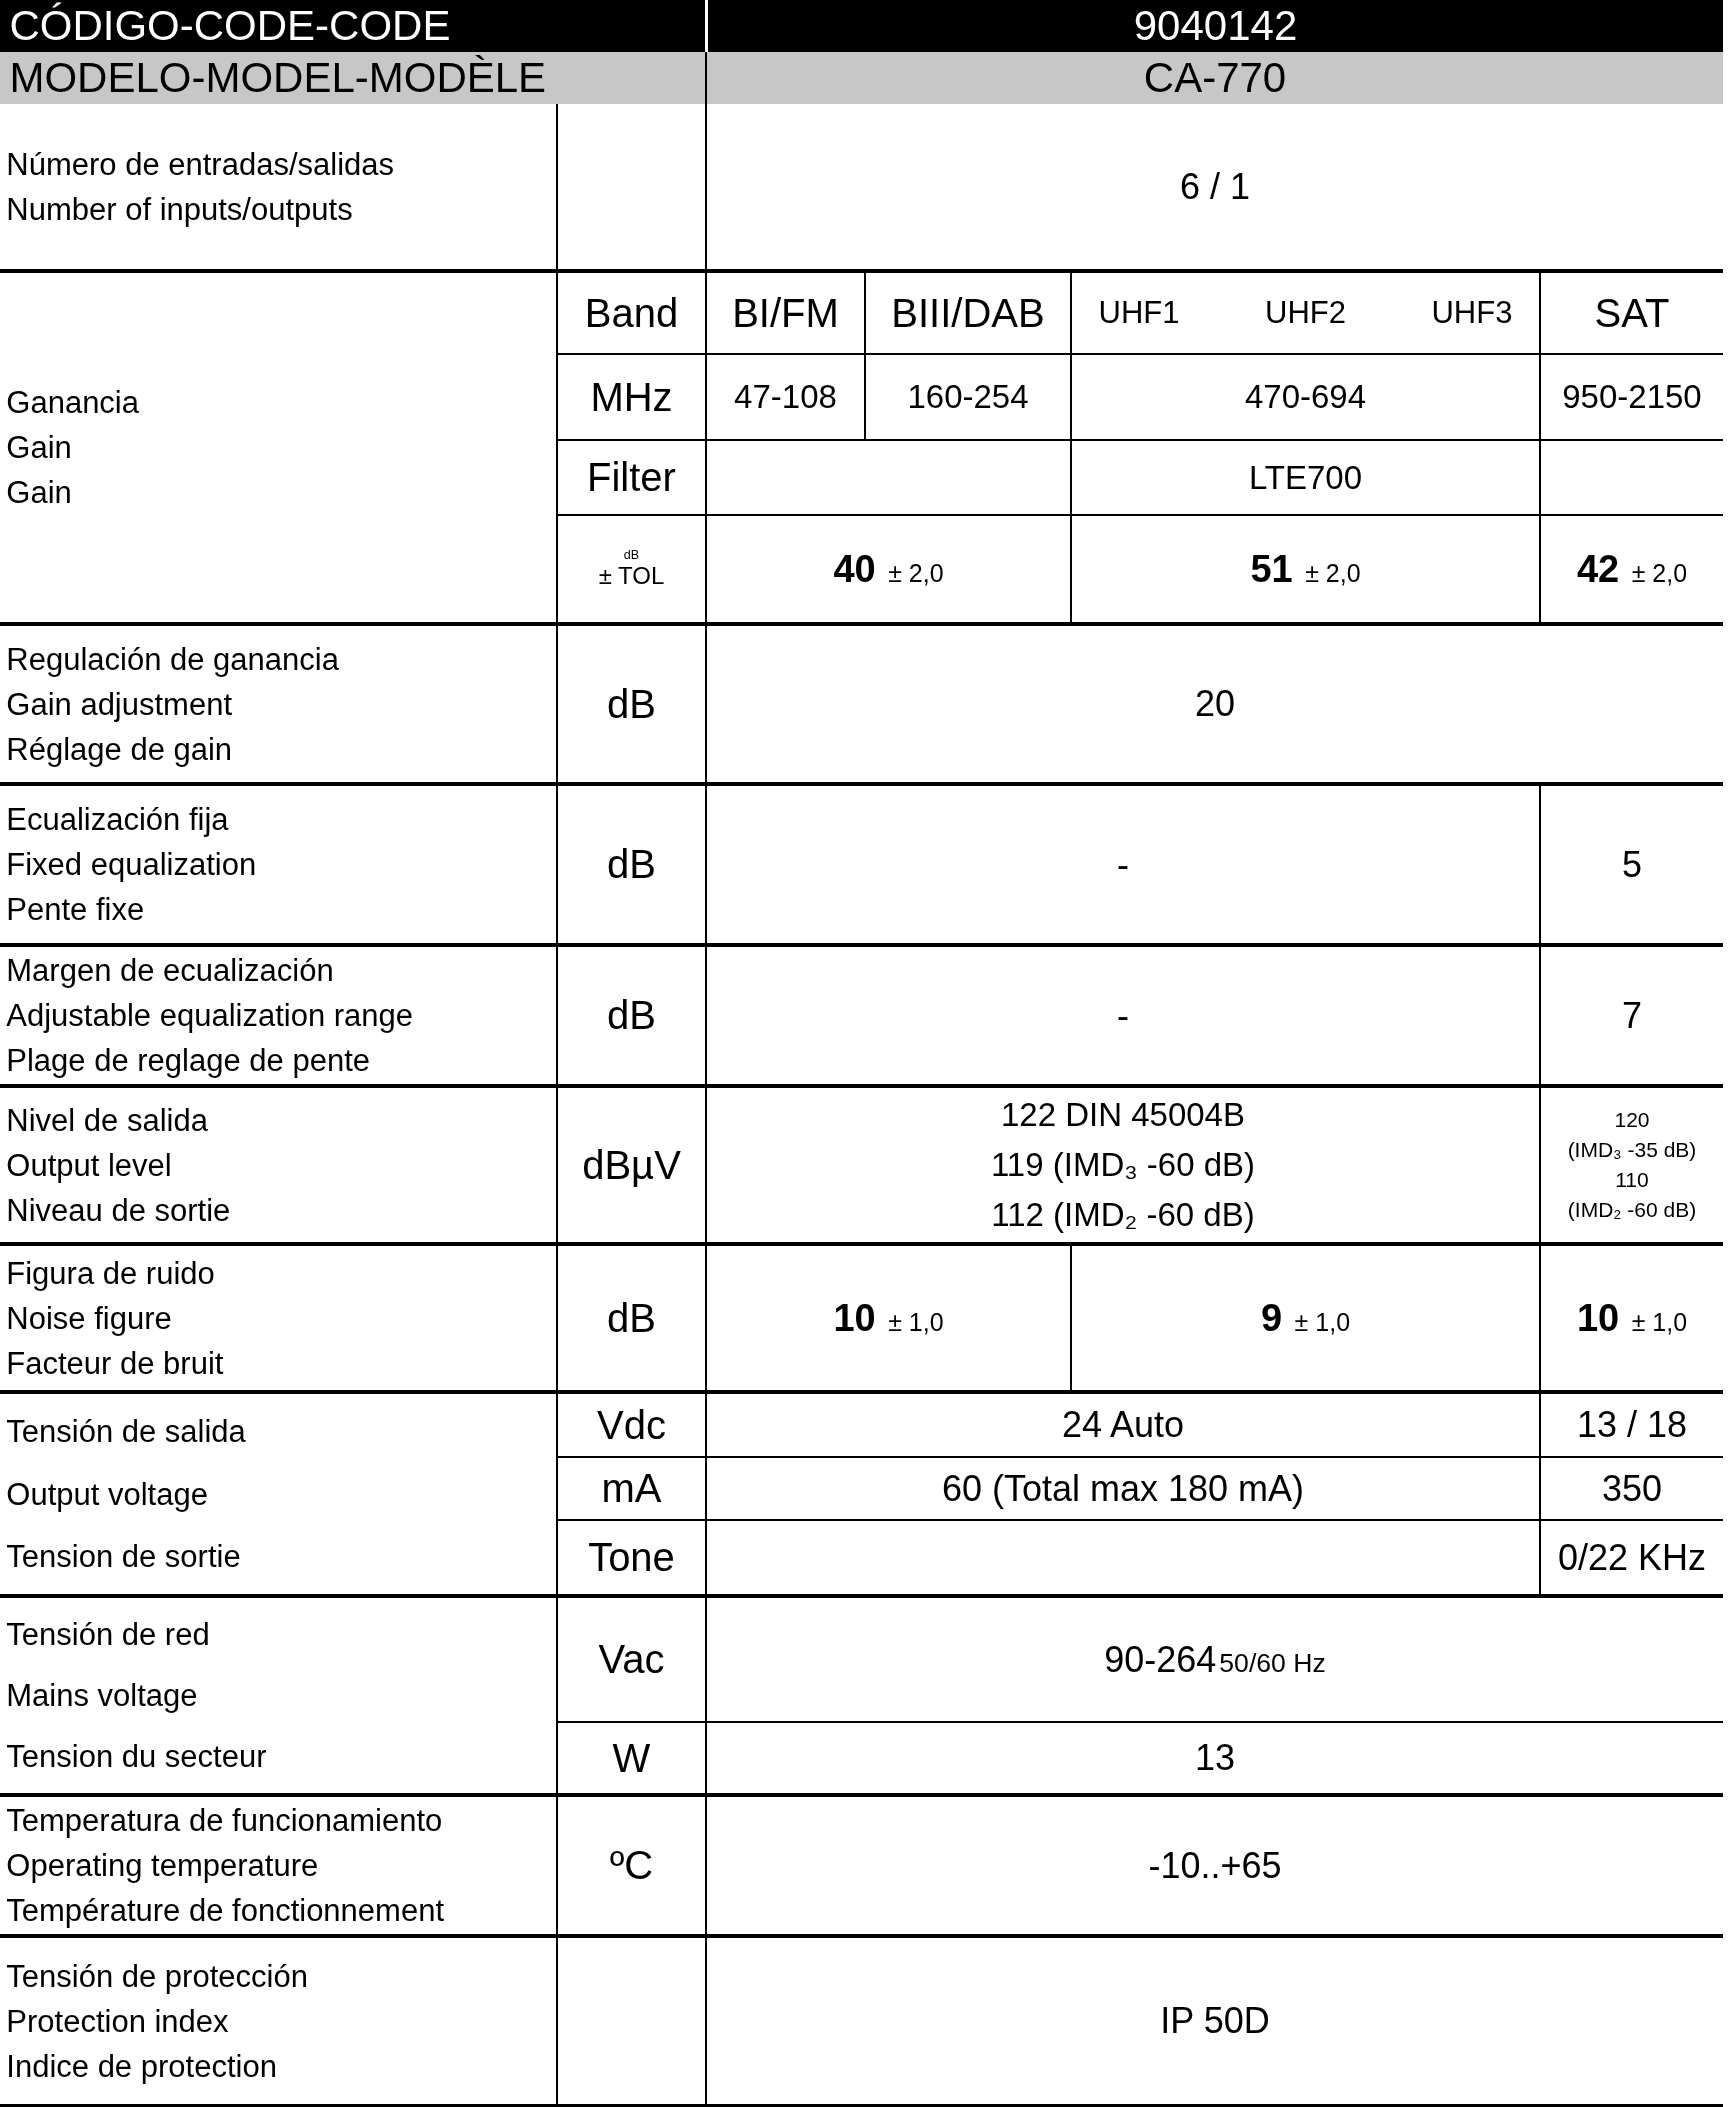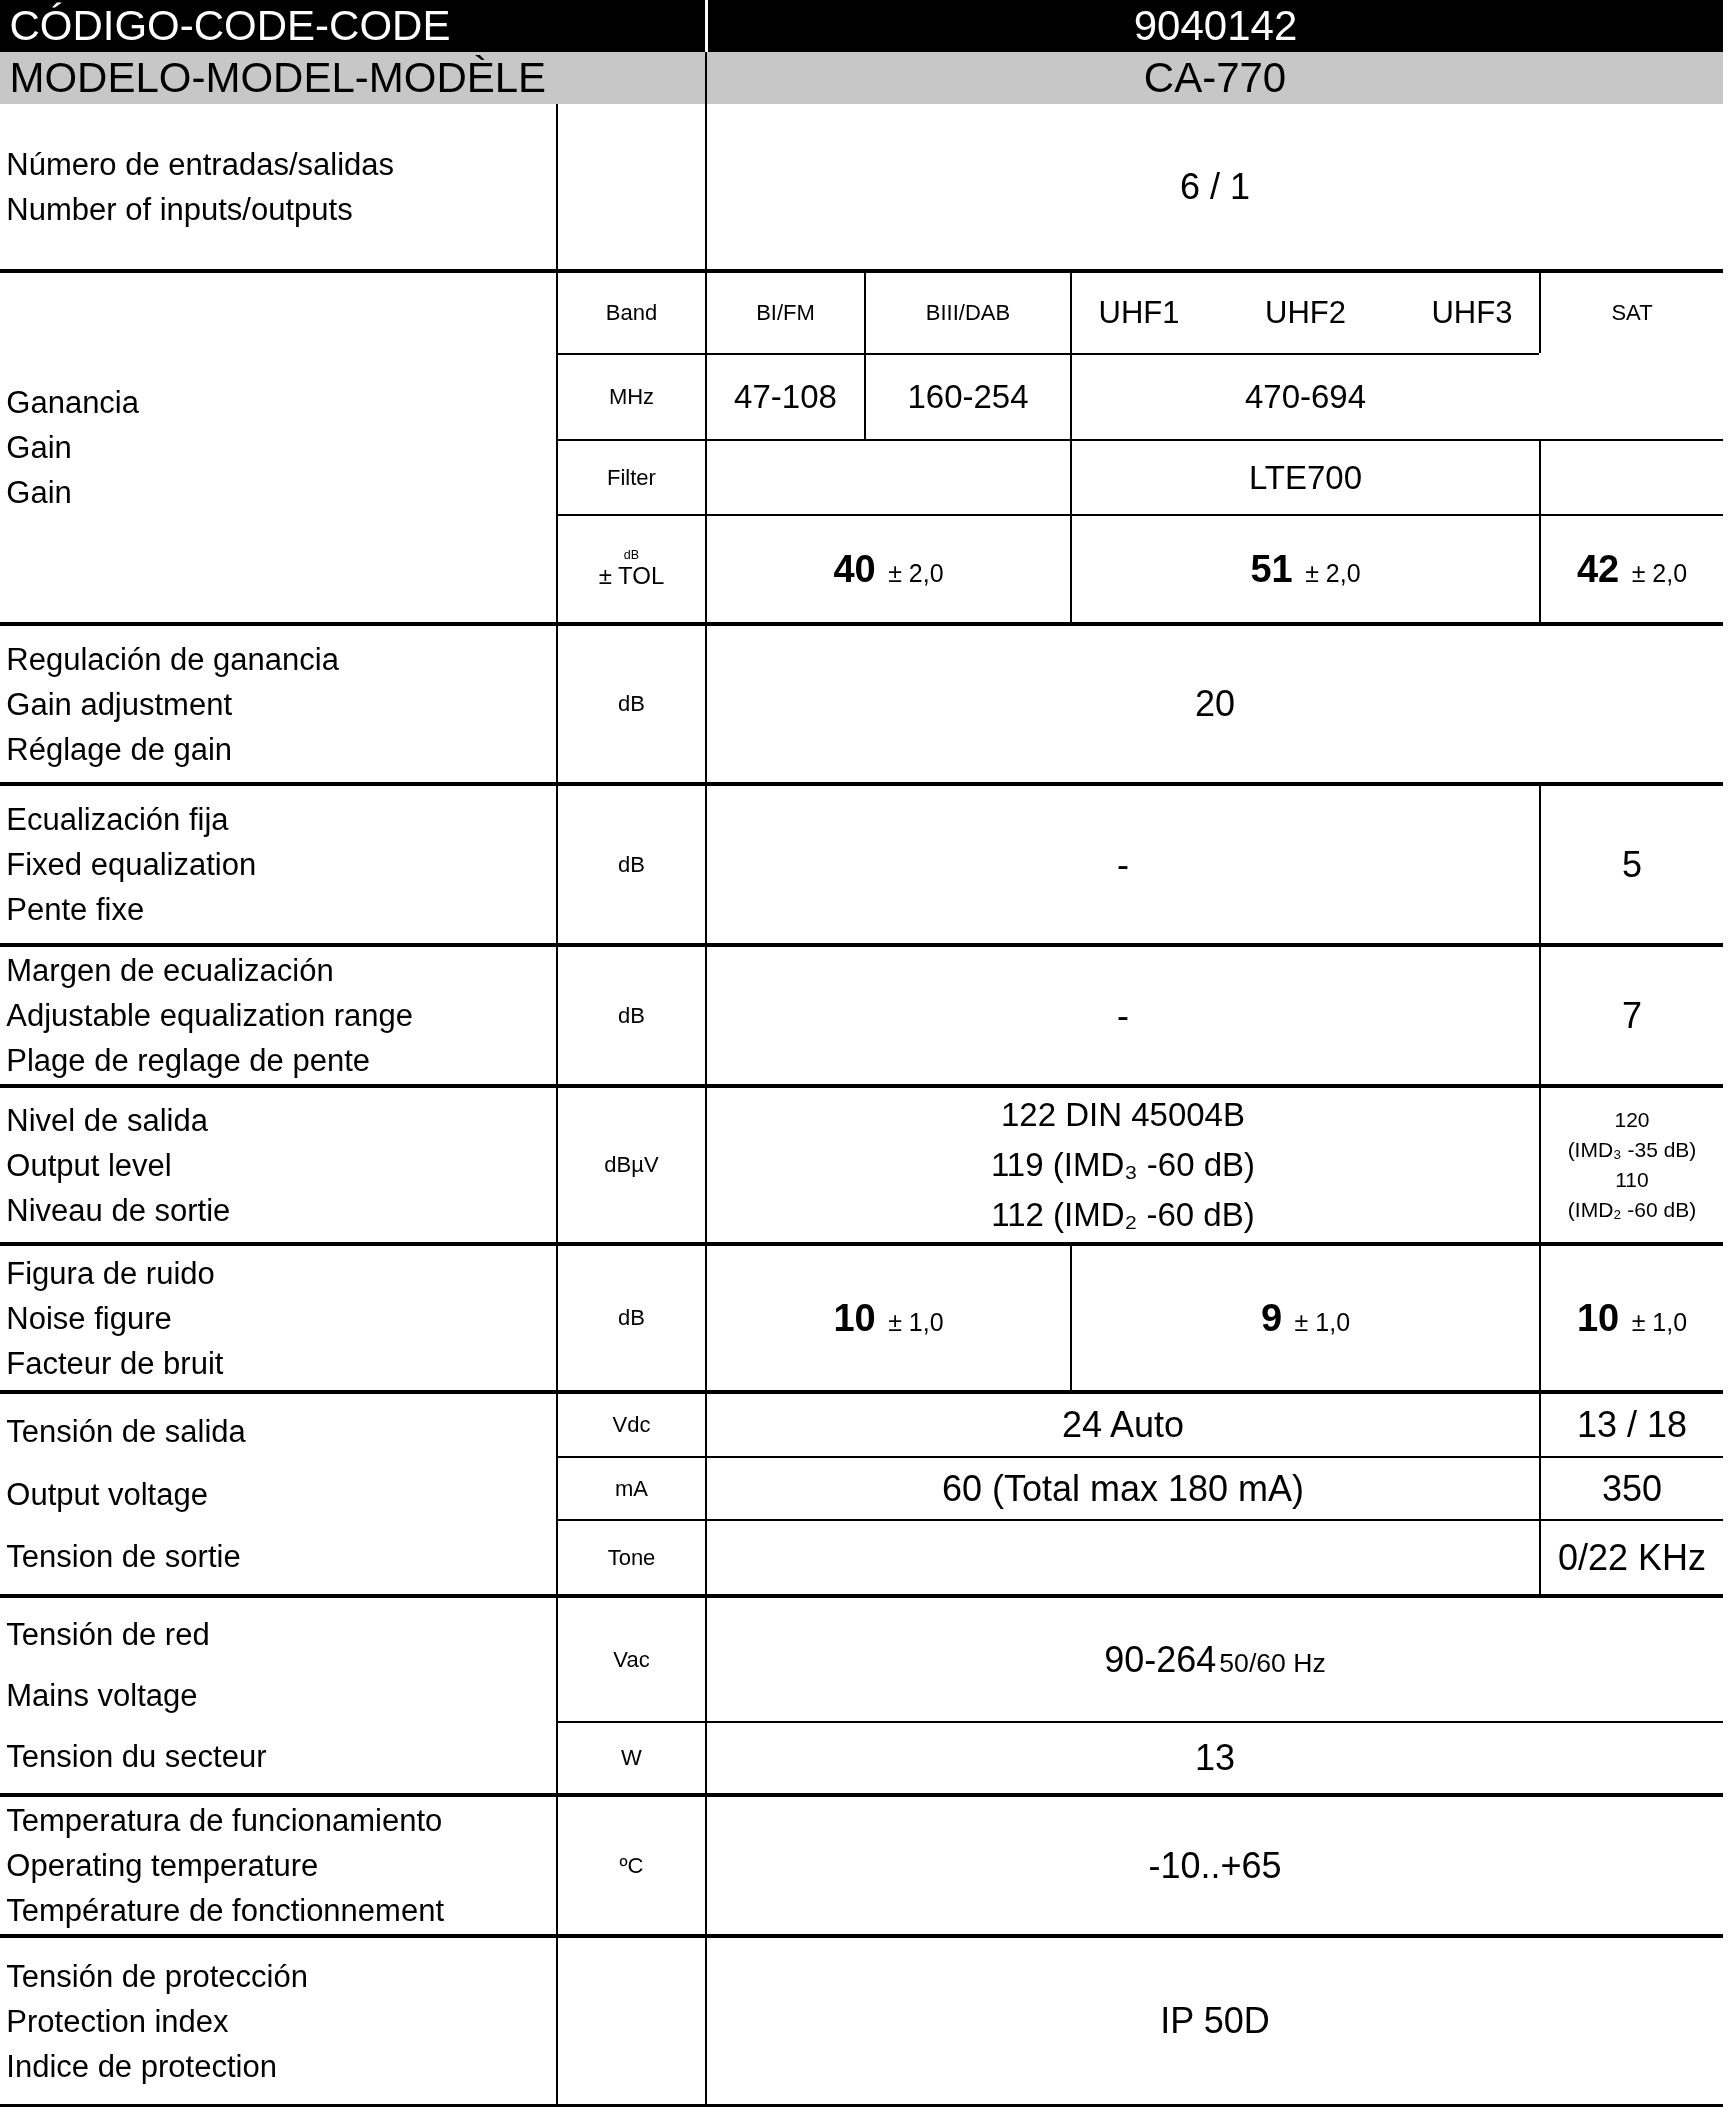--- a/index.html
+++ b/index.html
@@ -8,21 +8,21 @@
     width:1723px; height:2108px;
     display:grid;
     grid-template-columns:556px 149px 159px 206px 469px 184px;
     grid-template-rows:52px 52px 165px 84px 86px 75px 108px 160px 161px 141px 158px 148px 66px 63px 75px 127px 72px 141px 170px;
     border-bottom:4.7px solid #000;
     box-sizing:border-box;
   }
   .c { display:flex; align-items:center; justify-content:center; box-sizing:border-box; text-align:center; }
   .label { flex-direction:column; align-items:flex-start; justify-content:center; padding-left:6.3px; font-size:31px; line-height:45px; text-align:left; }
   .spread { justify-content:space-around; padding-top:6.3px; padding-bottom:6.3px; }
-  .unit { font-size:22px; }
+  .unit { font-size:40px; }
   .val { font-size:36px;text-align:center; }
   .freq { font-size:33px; }
   .bt6 { border-top:4.7px solid #000; }
   .bt3 { border-top:2.3px solid #000; }
   .bl3 { border-left:2.3px solid #000; }
   .hdr { background:#000; color:#fff; font-size:42px; }
   .hdr-label { justify-content:flex-start; padding-left:9.4px; }
   .blw { border-left:3.1px solid #fff; }
   .mdl { background:#c7c7c7; font-size:42px; }
   .pair { display:flex; align-items:baseline; }
@@ -64,20 +64,21 @@
     <span>UHF1</span>
     <span>UHF2</span>
     <span>UHF3</span>
   </div>
   <div class="c bt6 bl3 unit" style="grid-area:4/6/5/7">SAT</div>
 
   <div class="c unit bt3 bl3" style="grid-area:5/2/6/3">MHz</div>
   <div class="c bt3 bl3 freq" style="grid-area:5/3/6/4">47-108</div>
   <div class="c bt3 bl3 freq" style="grid-area:5/4/6/5">160-254</div>
   <div class="c bt3 bl3 freq" style="grid-area:5/5/6/6">470-694</div>
+  <div class="c bt3 bl3 freq" style="grid-area:5/6/6/7">950-2150</div>
 
   <div class="c unit bt3 bl3" style="grid-area:6/2/7/3">Filter</div>
   <div class="c bt3 bl3" style="grid-area:6/3/7/5"></div>
   <div class="c bt3 bl3 freq" style="grid-area:6/5/7/6">LTE700</div>
   <div class="c bt3 bl3" style="grid-area:6/6/7/7"></div>
 
   <div class="c bt3 bl3 unit2" style="grid-area:7/2/8/3">
     <div>dB</div>
     <div class="sub">± TOL</div>
   </div>

